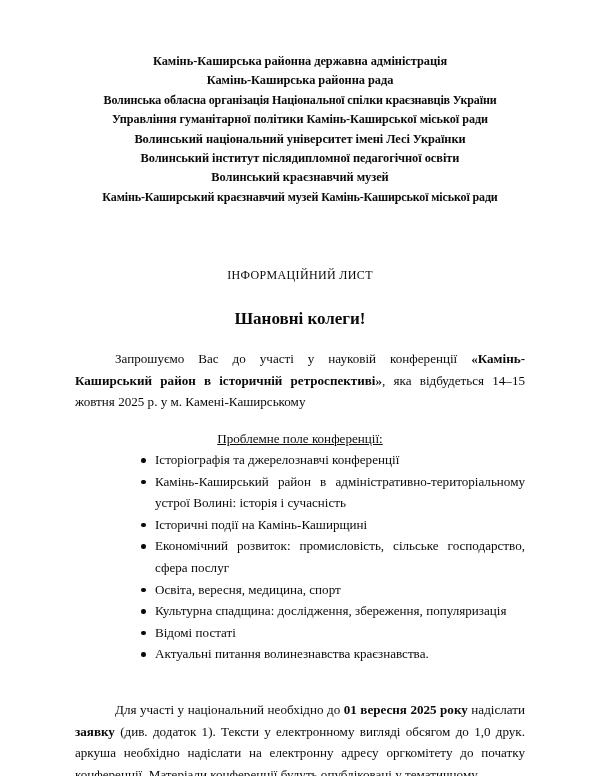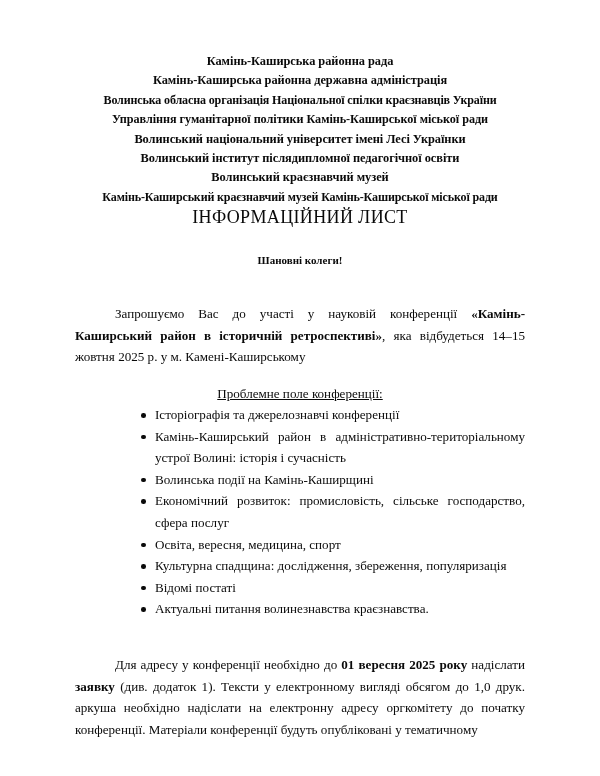--- a/index.html
+++ b/index.html
@@ -44,41 +44,42 @@
     font-size: 12.2px;
   }
   .org-line.xwide {
     font-size: 12.05px;
     letter-spacing: -0.15px;
   }
 
   
   .doc-title {
     text-align: center;
-    font-size: 18px;
+    font-size: 12px;
     letter-spacing: 0.35px;
+    margin-top: 61px;
   }
   .salutation {
     text-align: center;
-    font-size: 11px;
+    font-size: 17px;
     font-weight: bold;
     margin-top: 26px;
   }
 
   
   p.body-par {
     margin: 0;
     font-size: 13.1px;
     line-height: 21.6px;
     text-align: justify;
     text-indent: 40px;
     hyphens: none;
   }
   p.invite {
-    margin-top: 37px;
+    margin-top: 19px;
   }
   p.final {
     margin-top: 34px;
   }
   b { font-weight: bold; }
 
   
   .section-heading {
     text-align: center;
     font-size: 13.1px;
@@ -114,45 +115,45 @@
     text-align: left;
   }
 </style>
 </head>
 <body>
 
 <div class="page">
   <div class="content">
 
     <div class="org-block">
+      <div class="org-line">Камінь-Каширська районна державна адміністрація</div>
       <div class="org-line">Камінь-Каширська районна рада</div>
-      <div class="org-line">Камінь-Каширська районна державна адміністрація</div>
       <div class="org-line xwide">Волинська обласна організація Національної спілки краєзнавців України</div>
       <div class="org-line wide">Управління гуманітарної політики Камінь-Каширської міської ради</div>
       <div class="org-line">Волинський національний університет імені Лесі Українки</div>
       <div class="org-line">Волинський інститут післядипломної педагогічної освіти</div>
       <div class="org-line">Волинський краєзнавчий музей</div>
       <div class="org-line xwide">Камінь-Каширський краєзнавчий музей Камінь-Каширської міської ради</div>
     </div>
 
     <div class="doc-title">ІНФОРМАЦІЙНИЙ ЛИСТ</div>
 
     <div class="salutation">Шановні колеги!</div>
 
     <p class="body-par invite"><span>Запрошуємо Вас до участі у науковій конференції </span><b>«Камінь-Каширський район в історичній ретроспективі»</b><span>, яка відбудеться 14–15 жовтня 2025 р. у м. Камені-Каширському</span></p>
 
     <div class="section-heading">Проблемне поле конференції:</div>
 
     <ul class="topics">
       <li class="nojust"><span class="dot"></span><span>Історіографія та джерелознавчі конференції</span></li>
       <li><span class="dot"></span><span>Камінь-Каширський район в адміністративно-територіальному устрої Волині: історія і сучасність</span></li>
-      <li class="nojust"><span class="dot"></span><span>Волинська події на Камінь-Каширщині</span></li>
+      <li class="nojust"><span class="dot"></span><span>Історичні події на Камінь-Каширщині</span></li>
       <li><span class="dot"></span><span>Економічний розвиток: промисловість, сільське господарство, сфера послуг</span></li>
       <li class="nojust"><span class="dot"></span><span>Освіта, вересня, медицина, спорт</span></li>
       <li class="nojust"><span class="dot"></span><span>Культурна спадщина: дослідження, збереження, популяризація</span></li>
       <li class="nojust"><span class="dot"></span><span>Відомі постаті</span></li>
       <li class="nojust"><span class="dot"></span><span>Актуальні питання волинезнавства краєзнавства.</span></li>
     </ul>
 
-    <p class="body-par final"><span>Для адресу у конференції необхідно до </span><b>01 вересня 2025 року</b><span> надіслати </span><b>заявку</b><span> (див. додаток 1). Тексти у електронному вигляді обсягом до 1,0 друк. аркуша необхідно надіслати на електронну адресу оргкомітету до початку конференції. Матеріали конференції будуть опубліковані у тематичному</span></p>
+    <p class="body-par final"><span>Для участі у національний необхідно до </span><b>01 вересня 2025 року</b><span> надіслати </span><b>заявку</b><span> (див. додаток 1). Тексти у електронному вигляді обсягом до 1,0 друк. аркуша необхідно надіслати на електронну адресу оргкомітету до початку конференції. Матеріали конференції будуть опубліковані у тематичному</span></p>
 
   </div>
 </div>
 
 </body></html>

